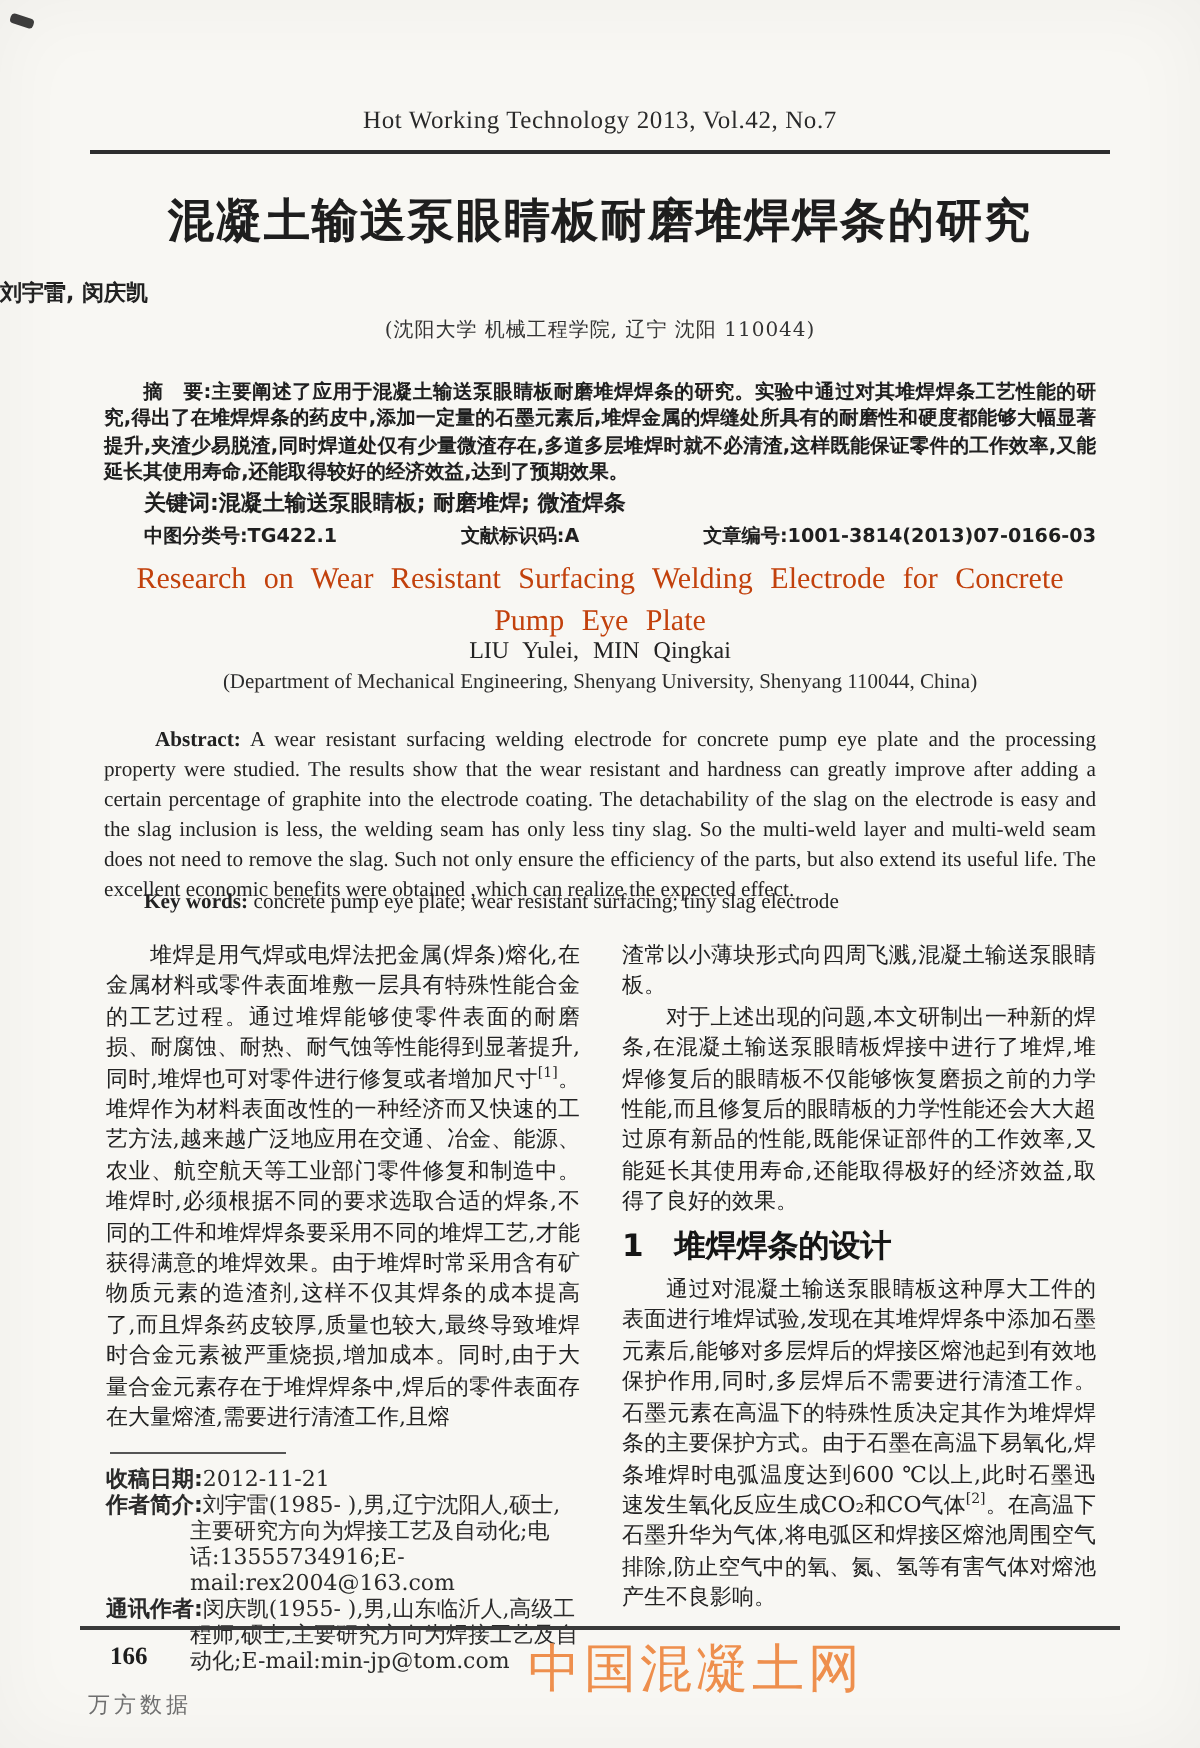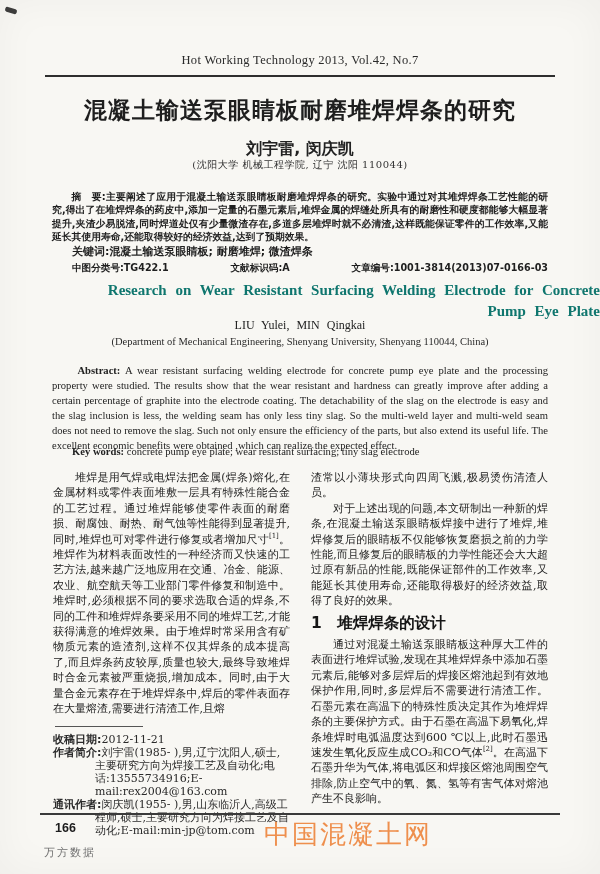--- a/index.html
+++ b/index.html
@@ -9,39 +9,39 @@
   .artifact{position:absolute;left:5px;top:8px;width:12px;height:5px;background:#1c1c1c;border-radius:2px;transform:rotate(18deg);opacity:.85;}
 
   
   .journal-line{position:absolute;top:53px;left:0;width:100%;text-align:center;
     font:12.5px "Liberation Serif",serif;color:#2a2a2a;letter-spacing:.3px;}
   .top-rule{position:absolute;top:75px;left:45px;width:510px;height:2px;background:#2e2e2e;}
 
   
   .title-cn{position:absolute;top:95px;left:0;width:100%;text-align:center;
     font-family:"DejaVu Sans",sans-serif;font-weight:bold;font-size:23px;letter-spacing:1px;color:#1e1e1e;}
-  .authors-cn{position:absolute;top:139px;left:0;width:100%;text-align:center;
-    font-family:"DejaVu Sans",sans-serif;font-weight:bold;font-size:16px;color:#222;}
+  .authors-cn{position:absolute;top:139px;left:0;width:100%;
+    font-family:"DejaVu Sans",sans-serif;font-weight:bold;font-size:11px;color:#222;}
   .affil-cn{position:absolute;top:158px;left:0;width:100%;text-align:center;
     font-size:10px;color:#333;letter-spacing:.5px;}
 
   
   .abstract-cn{position:absolute;top:180px;left:52px;width:496px;
     font-family:"DejaVu Sans",sans-serif;font-weight:600;font-size:9.8px;line-height:13.5px;
     text-align:justify;text-indent:2em;color:#1f1f1f;}
   .abstract-cn .lbl{font-weight:bold;}
   .keywords-cn{position:absolute;top:244px;left:72px;width:476px;
     font-family:"DejaVu Sans",sans-serif;font-weight:600;font-size:11px;color:#1f1f1f;}
   .keywords-cn .lbl{font-weight:bold;}
   .meta-row{position:absolute;top:262px;left:72px;width:476px;display:flex;justify-content:space-between;
     font-family:"DejaVu Sans",sans-serif;font-weight:600;font-size:9.6px;color:#1f1f1f;}
 
   
-  .title-en{position:absolute;top:280px;left:0;width:100%;text-align:right;
-    font-family:"Liberation Serif",serif;font-weight:bold;font-size:15px;line-height:21px;word-spacing:5px;color:#0f766e;}
+  .title-en{position:absolute;top:280px;left:0;width:100%;text-align:center;
+    font-family:"Liberation Serif",serif;font-weight:normal;font-size:15px;line-height:21px;word-spacing:5px;color:#c2410c;}
   .authors-en{position:absolute;top:318px;left:0;width:100%;text-align:center;
     font-family:"Liberation Serif",serif;font-size:12px;word-spacing:4px;color:#222;}
   .affil-en{position:absolute;top:336px;left:0;width:100%;text-align:center;
     font-family:"Liberation Serif",serif;font-size:10.5px;color:#2b2b2b;}
   .abstract-en{position:absolute;top:352px;left:52px;width:496px;
     font-family:"Liberation Serif",serif;font-size:10.6px;line-height:15px;text-align:justify;
     text-indent:2.4em;color:#222;}
   .abstract-en .lbl{font-weight:bold;}
   .keywords-en{position:absolute;top:446px;left:72px;width:476px;
     font-family:"Liberation Serif",serif;font-size:10.6px;color:#222;}
@@ -57,21 +57,21 @@
     margin:7px 0 6px 0;color:#161616;text-align:left;}
 
   
   .fn-rule{width:88px;height:1px;background:#555;margin:9px 0 6px 2px;}
   .footnotes{font-size:11px;line-height:13px;color:#2a2a2a;text-align:left;}
   .footnotes .fn{padding-left:42px;text-indent:-42px;margin:0;}
   .footnotes .lbl{font-weight:bold;font-family:"DejaVu Sans",sans-serif;}
 
   
   .bottom-rule{position:absolute;top:813px;left:40px;width:520px;height:1.5px;background:#3a3a3a;}
-  .page-number{position:absolute;top:821px;left:55px;font-family:Liberation Sans, sans-serif;
+  .page-number{position:absolute;top:821px;left:55px;font-family:Liberation Serif, serif;
     font-weight:bold;font-size:12.5px;color:#1d1d1d;}
   .watermark{position:absolute;top:817px;left:0;width:100%;text-align:center;
     font-family:"DejaVu Sans",sans-serif;font-size:26px;color:#ee8f4d;letter-spacing:2px;padding-left:48px;}
   .provider{position:absolute;top:845px;left:44px;font-size:11px;color:#6f6f6f;letter-spacing:2px;}
 </style>
 </head>
 <body>
 
 <div class="page">
 
@@ -115,21 +115,21 @@
       <div class="fn-rule"></div>
 
       <div class="footnotes">
         <p class="fn"><span class="lbl">收稿日期:</span><span>2012-11-21</span></p>
         <p class="fn"><span class="lbl">作者简介:</span><span>刘宇雷(1985- ),男,辽宁沈阳人,硕士,主要研究方向为焊接工艺及自动化;电话:13555734916;E-mail:rex2004@163.com</span></p>
         <p class="fn"><span class="lbl">通讯作者:</span><span>闵庆凯(1955- ),男,山东临沂人,高级工程师,硕士,主要研究方向为焊接工艺及自动化;E-mail:min-jp@tom.com</span></p>
       </div>
     </div>
 
     <div class="col">
-      <p>渣常以小薄块形式向四周飞溅,极易烫伤清渣人员。</p>
+      <p>渣常以小薄块形式向四周飞溅,混凝土输送泵眼睛板。</p>
       <p class="ind">对于上述出现的问题,本文研制出一种新的焊条,在混凝土输送泵眼睛板焊接中进行了堆焊,堆焊修复后的眼睛板不仅能够恢复磨损之前的力学性能,而且修复后的眼睛板的力学性能还会大大超过原有新品的性能,既能保证部件的工作效率,又能延长其使用寿命,还能取得极好的经济效益,取得了良好的效果。</p>
       <h2 class="sec-head">1　堆焊焊条的设计</h2>
       <p class="ind"><span>通过对混凝土输送泵眼睛板这种厚大工件的表面进行堆焊试验,发现在其堆焊焊条中添加石墨元素后,能够对多层焊后的焊接区熔池起到有效地保护作用,同时,多层焊后不需要进行清渣工作。石墨元素在高温下的特殊性质决定其作为堆焊焊条的主要保护方式。由于石墨在高温下易氧化,焊条堆焊时电弧温度达到600 ℃以上,此时石墨迅速发生氧化反应生成CO₂和CO气体</span><sup>[2]</sup><span>。在高温下石墨升华为气体,将电弧区和焊接区熔池周围空气排除,防止空气中的氧、氮、氢等有害气体对熔池产生不良影响。</span></p>
     </div>
 
   </div>
 
   <div class="bottom-rule"></div>
   <div class="page-number">166</div>
   <div class="watermark" style="color: rgb(238, 143, 77);">中国混凝土网</div>

